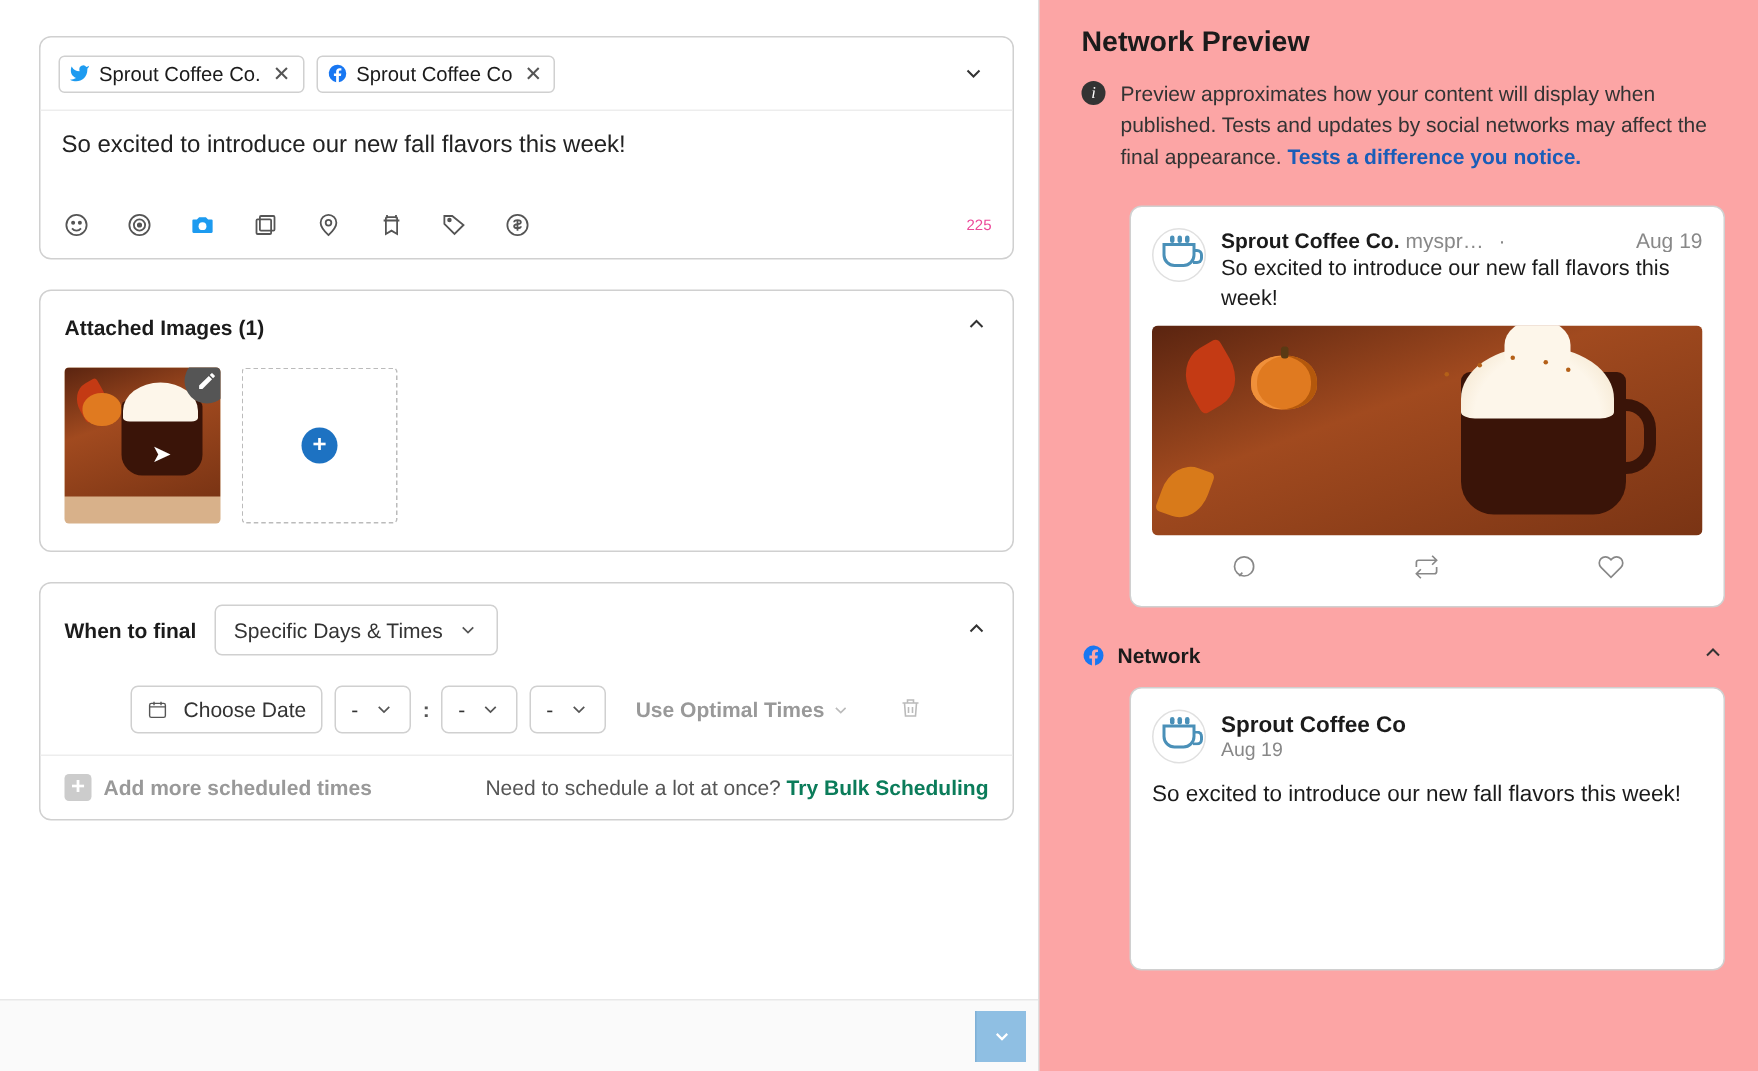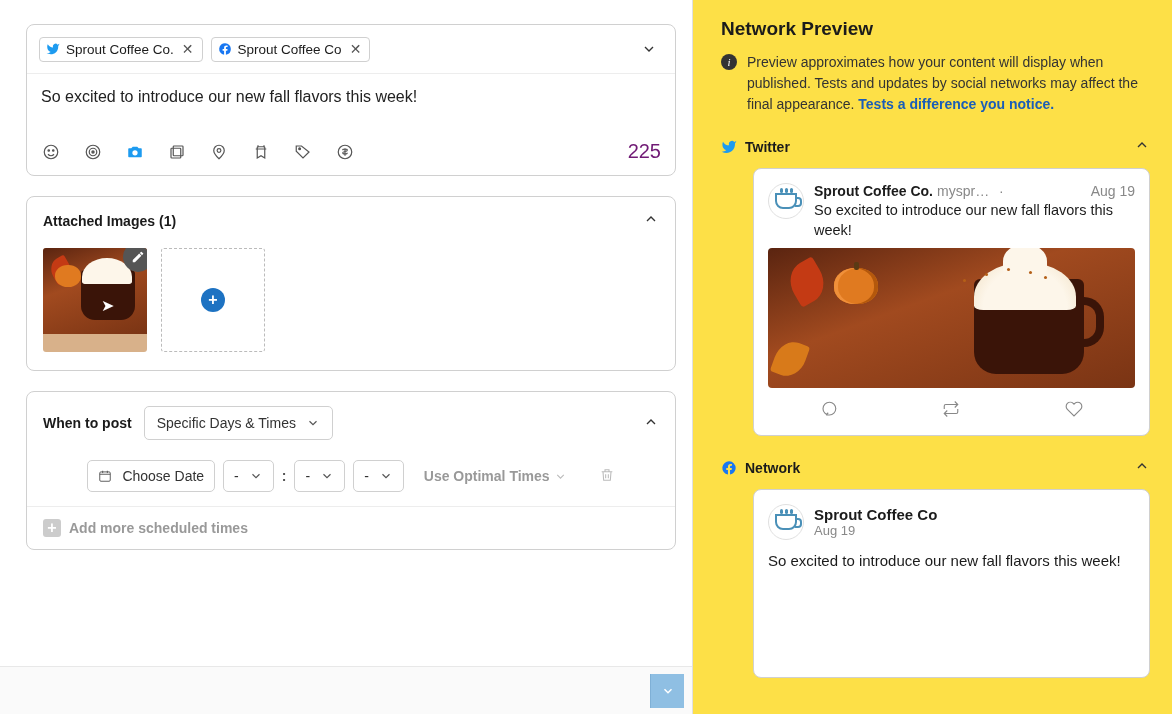--- a/index.html
+++ b/index.html
@@ -20,21 +20,21 @@
   padding: 0;
   position: relative;
 }
 .left-inner { padding: 0 16px 80px 26px; }
 .right-pane {
   flex: 1;
   height: 100%;
   overflow-y: auto;
   border-left: 1px solid #e0e0e0;
   padding: 18px 22px 0 28px;
-  background: #fde047;
+  background: #fca5a5;
 }
 .card {
   border: 1px solid #d0d0d0;
   border-radius: 8px;
   margin-top: 20px;
   background: #fff;
 }
 .compose-card { margin-top: 24px; }
 .profile-row {
   display: flex;
@@ -72,21 +72,21 @@
 }
 .toolbar-row {
   display: flex;
   align-items: center;
   padding: 8px 14px 12px 14px;
 }
 .toolbar-icons { display: flex; gap: 22px; align-items: center; }
 .tb-icon { width: 20px; height: 20px; display: flex; align-items: center; justify-content: center; cursor: pointer; color: #555; }
 .tb-icon svg { width: 18px; height: 18px; }
 .tb-icon.camera svg { fill: #1d9bf0; stroke: none; }
-.char-count { margin-left: auto; color: #701a75; font-size: 20px; }
+.char-count { margin-left: auto; color: #ec4899; font-size: 10px; }
 .draft-row {
   display: flex;
   justify-content: flex-end;
   align-items: center;
   gap: 10px;
   padding: 12px 4px 0 0;
   font-weight: 600;
 }
 .toggle {
   width: 36px; height: 20px;
@@ -435,21 +435,21 @@
           <span class="cursor">➤</span>
         </div>
         <div class="add-tile">
           <div class="plus">+</div>
         </div>
       </div>
     </div>
 
     <div class="card">
       <div class="when-header">
-        <span class="title">When to post</span>
+        <span class="title">When to final</span>
         <div class="select-box">
           <span>Specific Days &amp; Times</span>
           <svg>
               <use href="#chev-down"></use>
             </svg>
         </div>
         <div class="chevron-up"><svg>
               <use href="#chev-up"></use>
             </svg></div>
       </div>
@@ -490,20 +490,24 @@
           <span class="trash">
             <svg class="stroke" width="16" height="16" viewBox="0 0 24 24" style="stroke:#bbb">
                 <path d="M4 7h16M9 7V4h6v3M6 7l1 13h10l1-13M10 11v6M14 11v6"></path>
               </svg>
           </span>
         </div>
       </div>
       <div class="add-more-row">
         <span class="plus-sq">+</span>
         <span>Add more scheduled times</span>
+        <span class="right">
+          <span>Need to schedule a lot at once?</span>
+          <span class="link">Try Bulk Scheduling</span>
+        </span>
       </div>
     </div>
 
   </div>
 
   <div class="bottom-bar">
     <button class="schedule-split">
         <svg>
           <use href="#chev-down"></use>
         </svg>
@@ -514,29 +518,20 @@
 <div class="right-pane">
   <div class="np-title">Network Preview</div>
   <div class="info-row">
     <div class="info-icon">i</div>
     <div>
       <span>Preview approximates how your content will display when published. Tests and updates by social networks may affect the final appearance. </span>
       <span class="link">Tests a difference you notice.</span>
     </div>
   </div>
 
-  <div class="preview-acc-header">
-    <svg class="tw-svg" style="width:16px;height:16px">
-        <use href="#twitter"></use>
-      </svg>
-    <span>Twitter</span>
-    <div class="chevron-up"><svg>
-          <use href="#chev-up"></use>
-        </svg></div>
-  </div>
   <div class="preview-card">
     <div class="tw-header">
       <div class="avatar">
           <div class="cup"></div>
         </div>
       <div style="flex:1;min-width:0">
         <div class="tw-meta-row">
           <span class="tw-name">Sprout Coffee Co.</span>
           <span class="tw-handle">myspro…</span>
           <span class="tw-dot">·</span>

